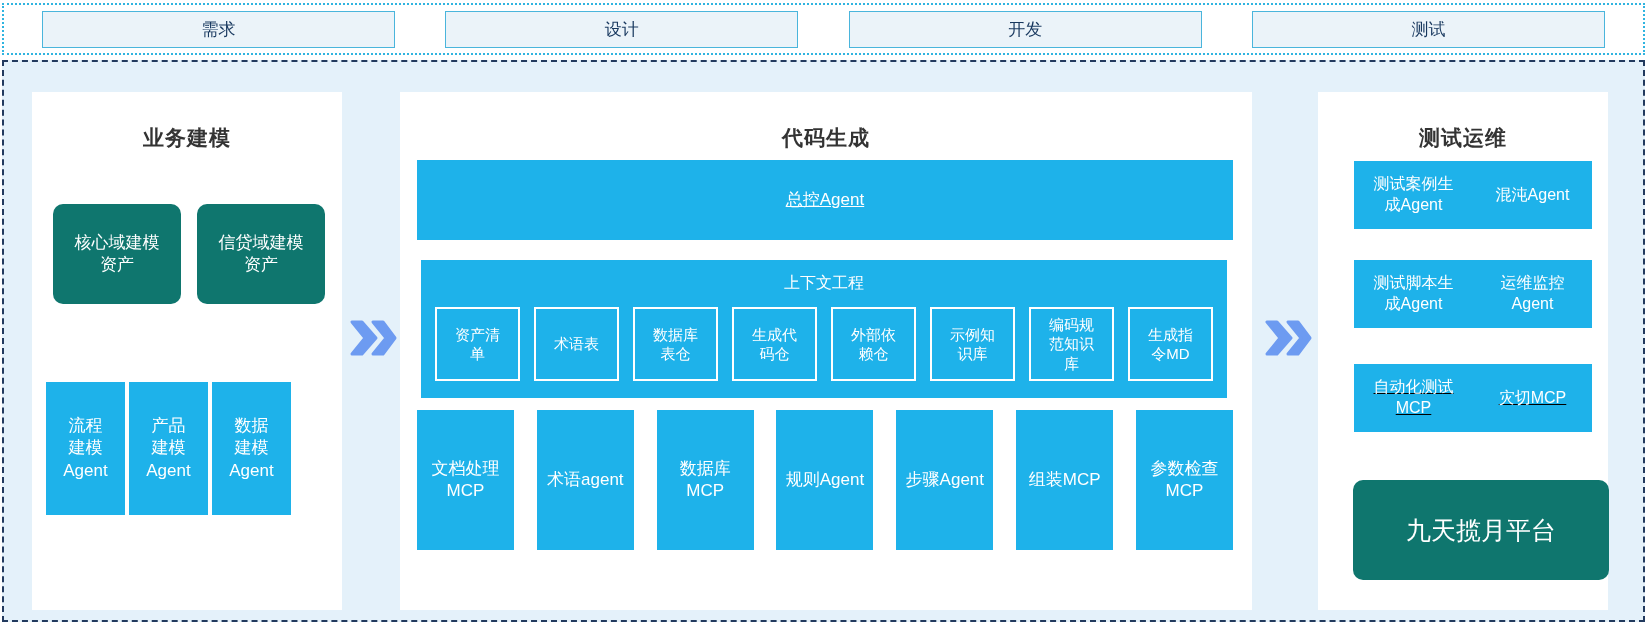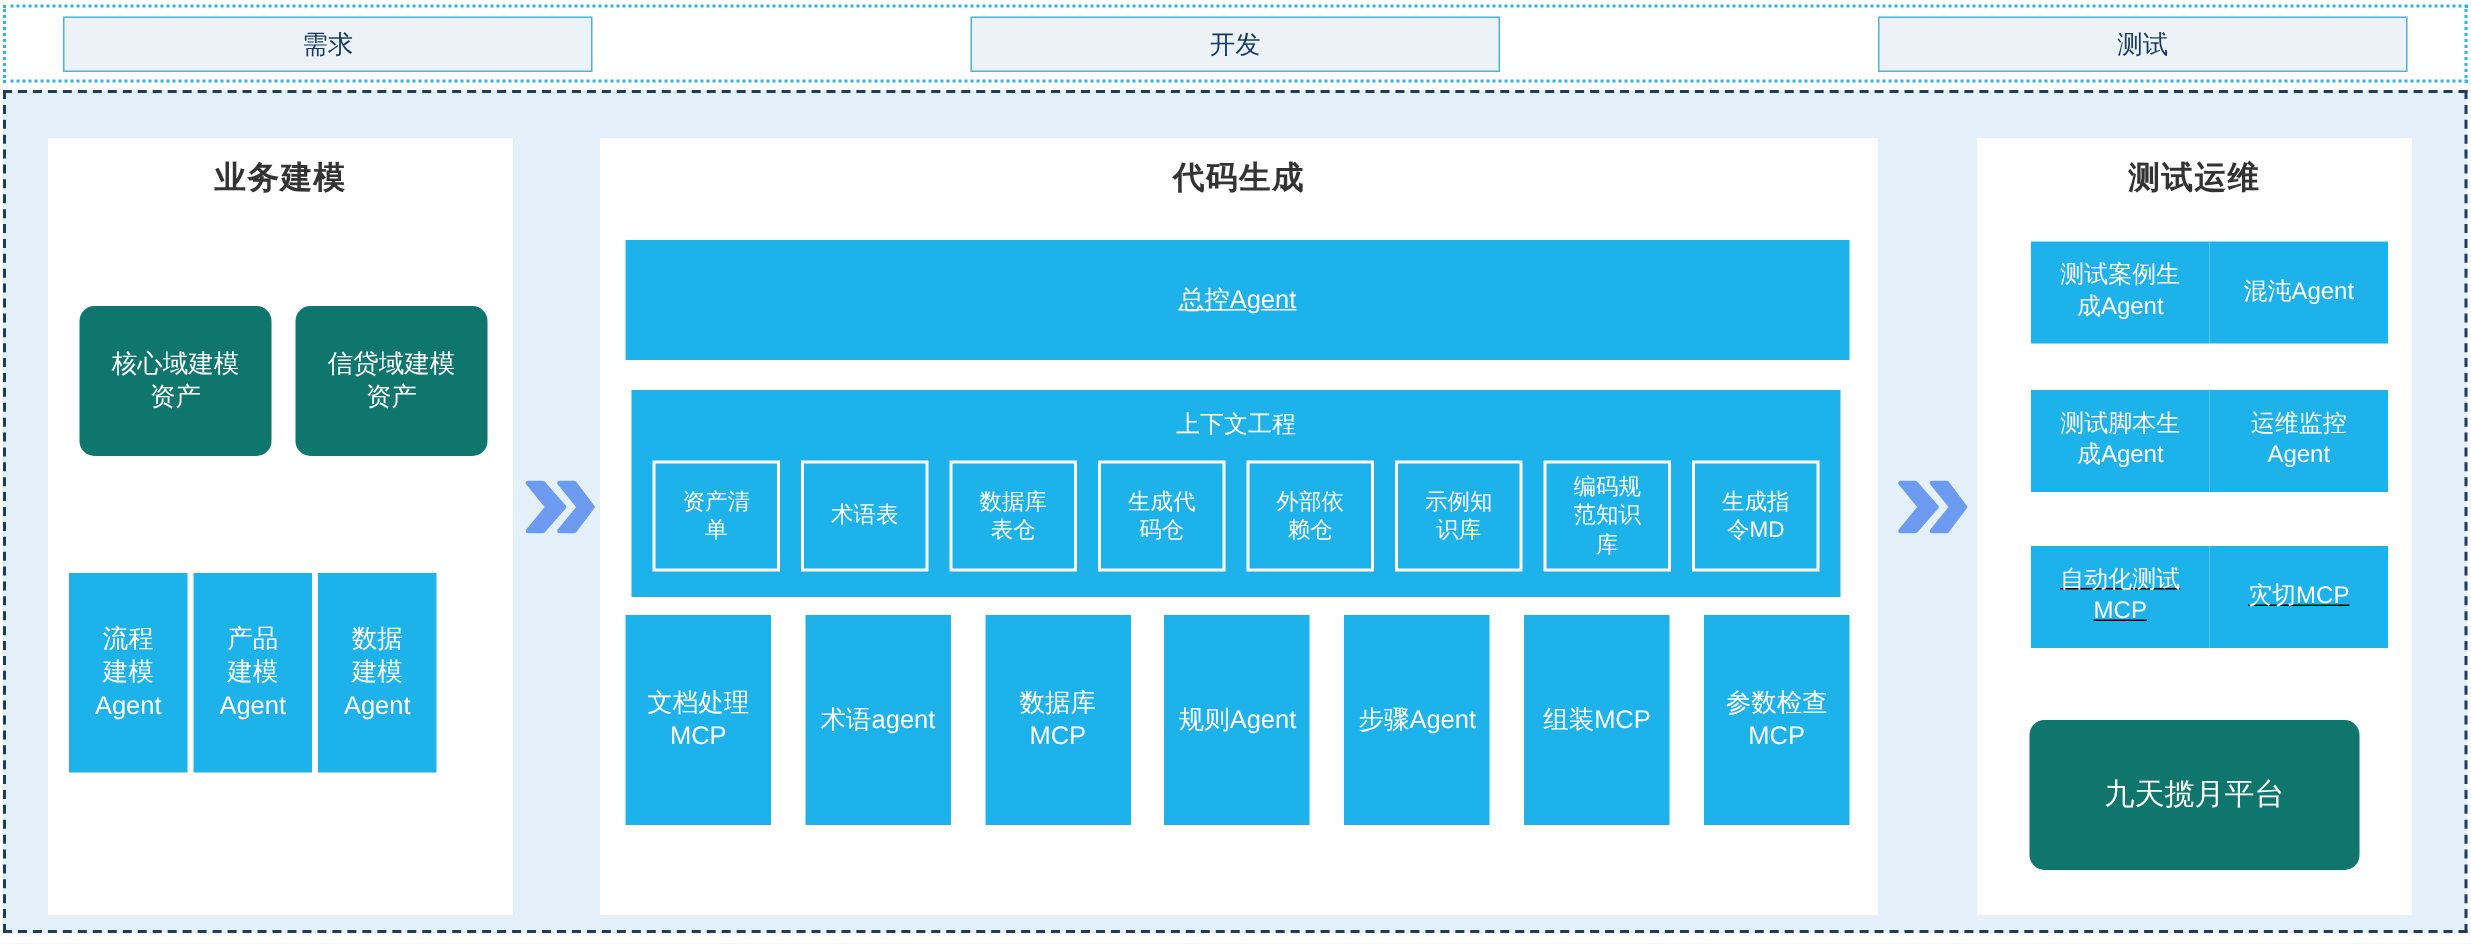--- a/index.html
+++ b/index.html
@@ -28,21 +28,21 @@
   
   .main-container {
     position: absolute; left: 2px; top: 60px; width: 1643px; height: 562px;
     border: 2px dashed #223A5E; background: #E4F1FA;
   }
   .panel { position: absolute; top: 30px; height: 518px; background: #ffffff; }
   .panel-left   { left: 28px;   width: 310px; }
   .panel-middle { left: 396px;  width: 852px; }
   .panel-right  { left: 1314px; width: 290px; }
   .panel-title {
-    text-align: center; padding-top: 12px;
+    text-align: center; padding-top: 32px;
     font-size: 21px; font-weight: bold; color: #333333;
     letter-spacing: 1px;
   }
 
   .cyan-fill { background: #1EB2EA; color: #ffffff; }
   .navy-fill { background: #0f766e; color: #ffffff; }
   .center-txt {
     display: flex; align-items: center; justify-content: center;
     text-align: center; white-space: pre-line; line-height: 1.3;
   }
@@ -81,34 +81,35 @@
   
   .testops-row {
     position: absolute; left: 16px; width: 258px;
     display: flex; justify-content: flex-end;
   }
   .testops-row.r1 { top: 69px; }
   .testops-row.r2 { top: 168px; }
   .testops-row.r3 { top: 272px; text-decoration: underline; }
   .test-box { width: 119px; height: 68px; font-size: 16px; }
   .platform-box {
-    position: absolute; top: 388px; left: 35px; width: 220px; height: 100px;
-    border-radius: 10px; font-size: 20px;
+    position: absolute; top: 388px; left: 35px; width: 256px; height: 100px;
+    border-radius: 10px; font-size: 25px;
   }
 
   
   .chevron { position: absolute; top: 257px; }
   .chevron-left  { left: 344px; }
   .chevron-right { left: 1259px; }
 </style>
 </head>
 <body>
 
 <div class="top-strip">
   <div class="phase-box">需求</div>
+  <div class="phase-box">设计</div>
   <div class="phase-box">开发</div>
   <div class="phase-box">测试</div>
 </div>
 
 <div class="main-container">
 
   <div class="panel panel-left">
     <div class="panel-title">业务建模</div>
     <div class="assets-row">
       <div class="asset-box navy-fill center-txt">核心域建模

